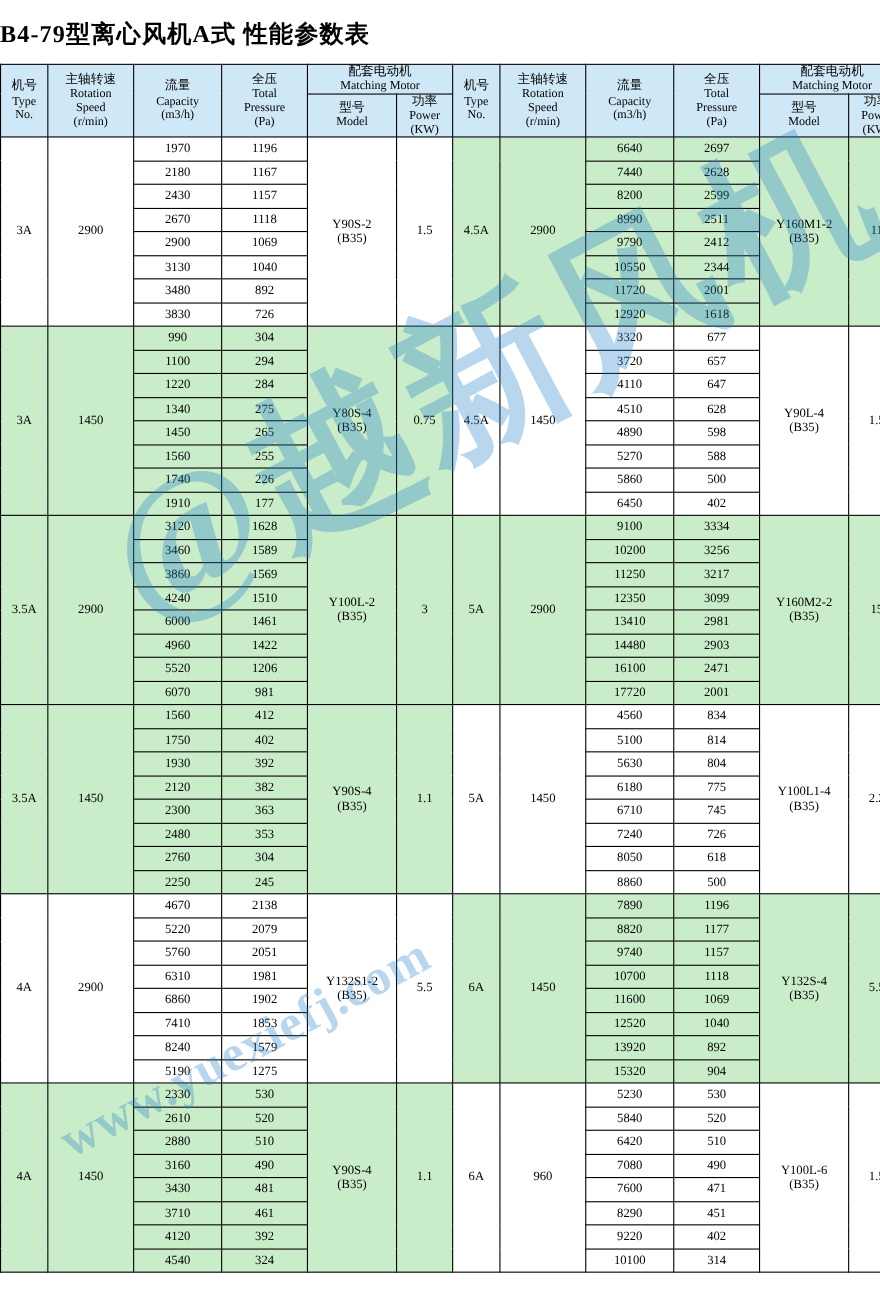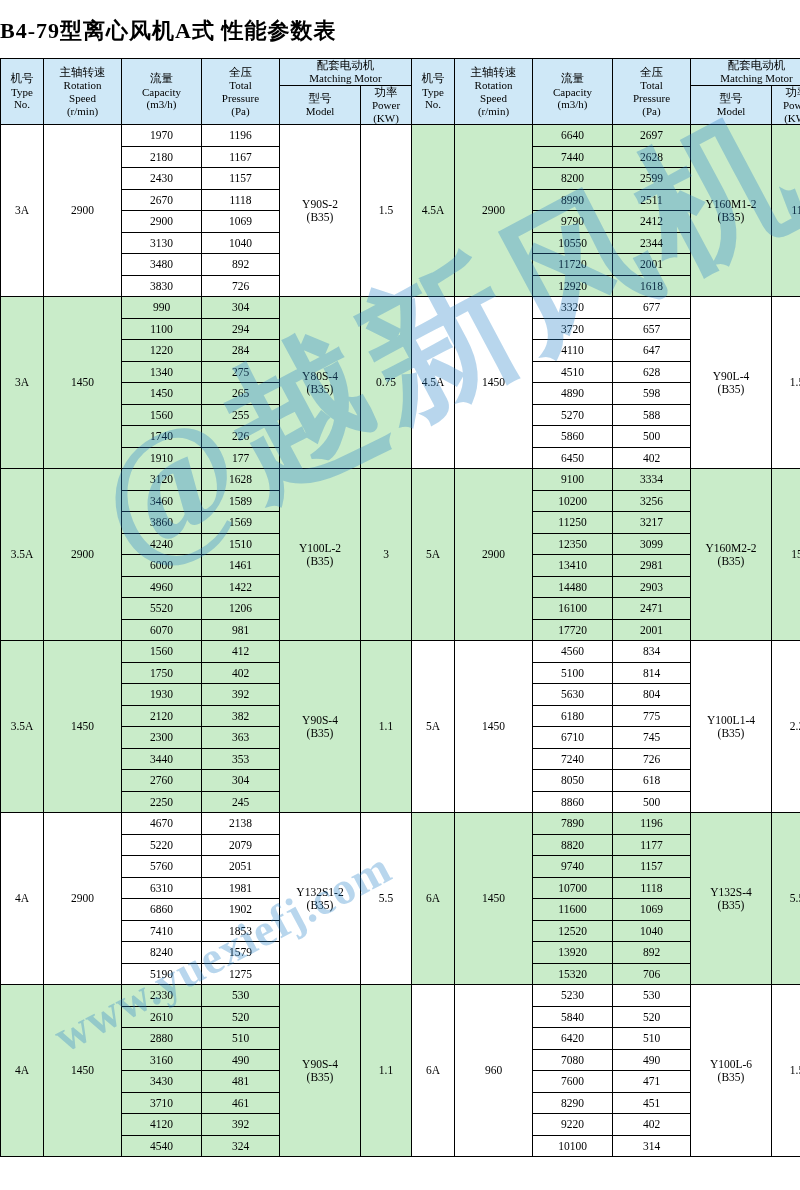--- a/index.html
+++ b/index.html
@@ -431,21 +431,21 @@
           <td class="data band-white">6180</td>
           <td class="data band-white">775</td>
         </tr>
         <tr>
           <td class="data band-green">2300</td>
           <td class="data band-green">363</td>
           <td class="data band-white">6710</td>
           <td class="data band-white">745</td>
         </tr>
         <tr>
-          <td class="data band-green">3440</td>
+          <td class="data band-green">2480</td>
           <td class="data band-green">353</td>
           <td class="data band-white">7240</td>
           <td class="data band-white">726</td>
         </tr>
         <tr>
           <td class="data band-green">2760</td>
           <td class="data band-green">304</td>
           <td class="data band-white">8050</td>
           <td class="data band-white">618</td>
         </tr>
@@ -508,21 +508,21 @@
         <tr>
           <td class="data band-white">8240</td>
           <td class="data band-white">1579</td>
           <td class="data band-green">13920</td>
           <td class="data band-green">892</td>
         </tr>
         <tr>
           <td class="data band-white">5190</td>
           <td class="data band-white">1275</td>
           <td class="data band-green">15320</td>
-          <td class="data band-green">706</td>
+          <td class="data band-green">904</td>
         </tr>
         <tr>
           <td class="data band-green label" rowspan="8">4A</td>
           <td class="data band-green label" rowspan="8">1450</td>
           <td class="data band-green">2330</td>
           <td class="data band-green">530</td>
           <td class="data band-green motor-model" rowspan="8">
             <span class="m1">Y90S-4</span>
             <span class="m2">(B35)</span>
           </td>

